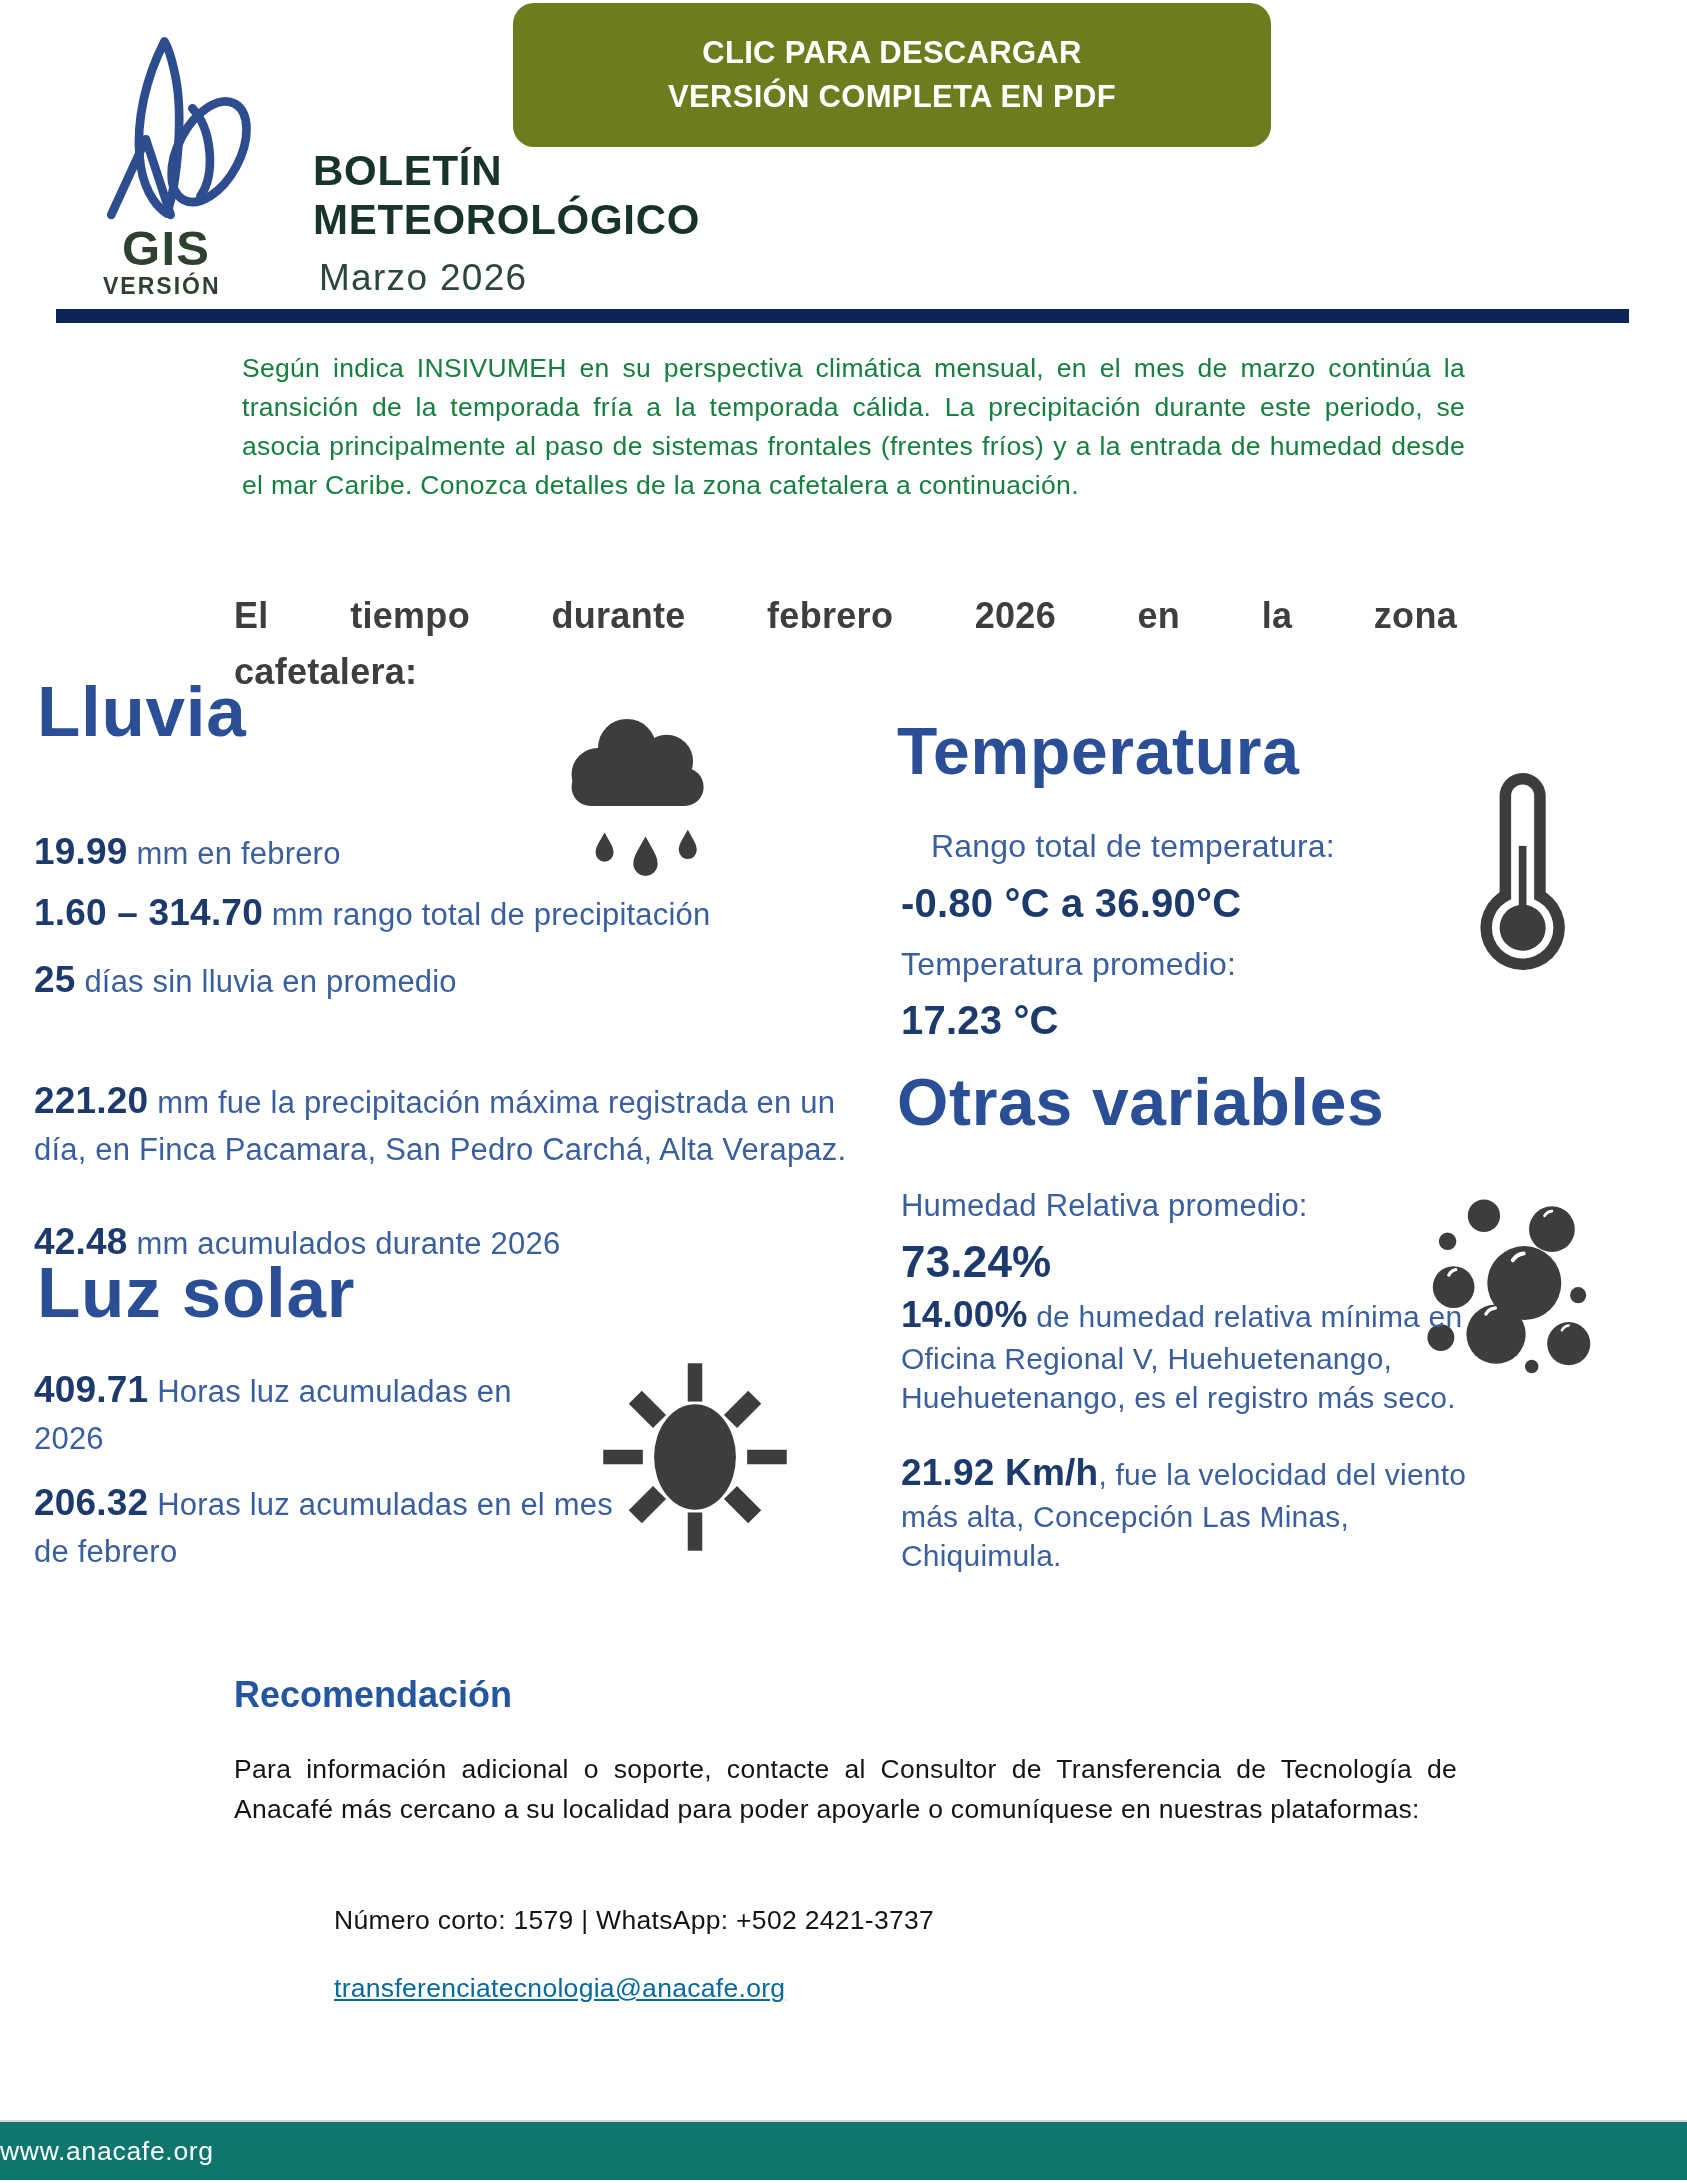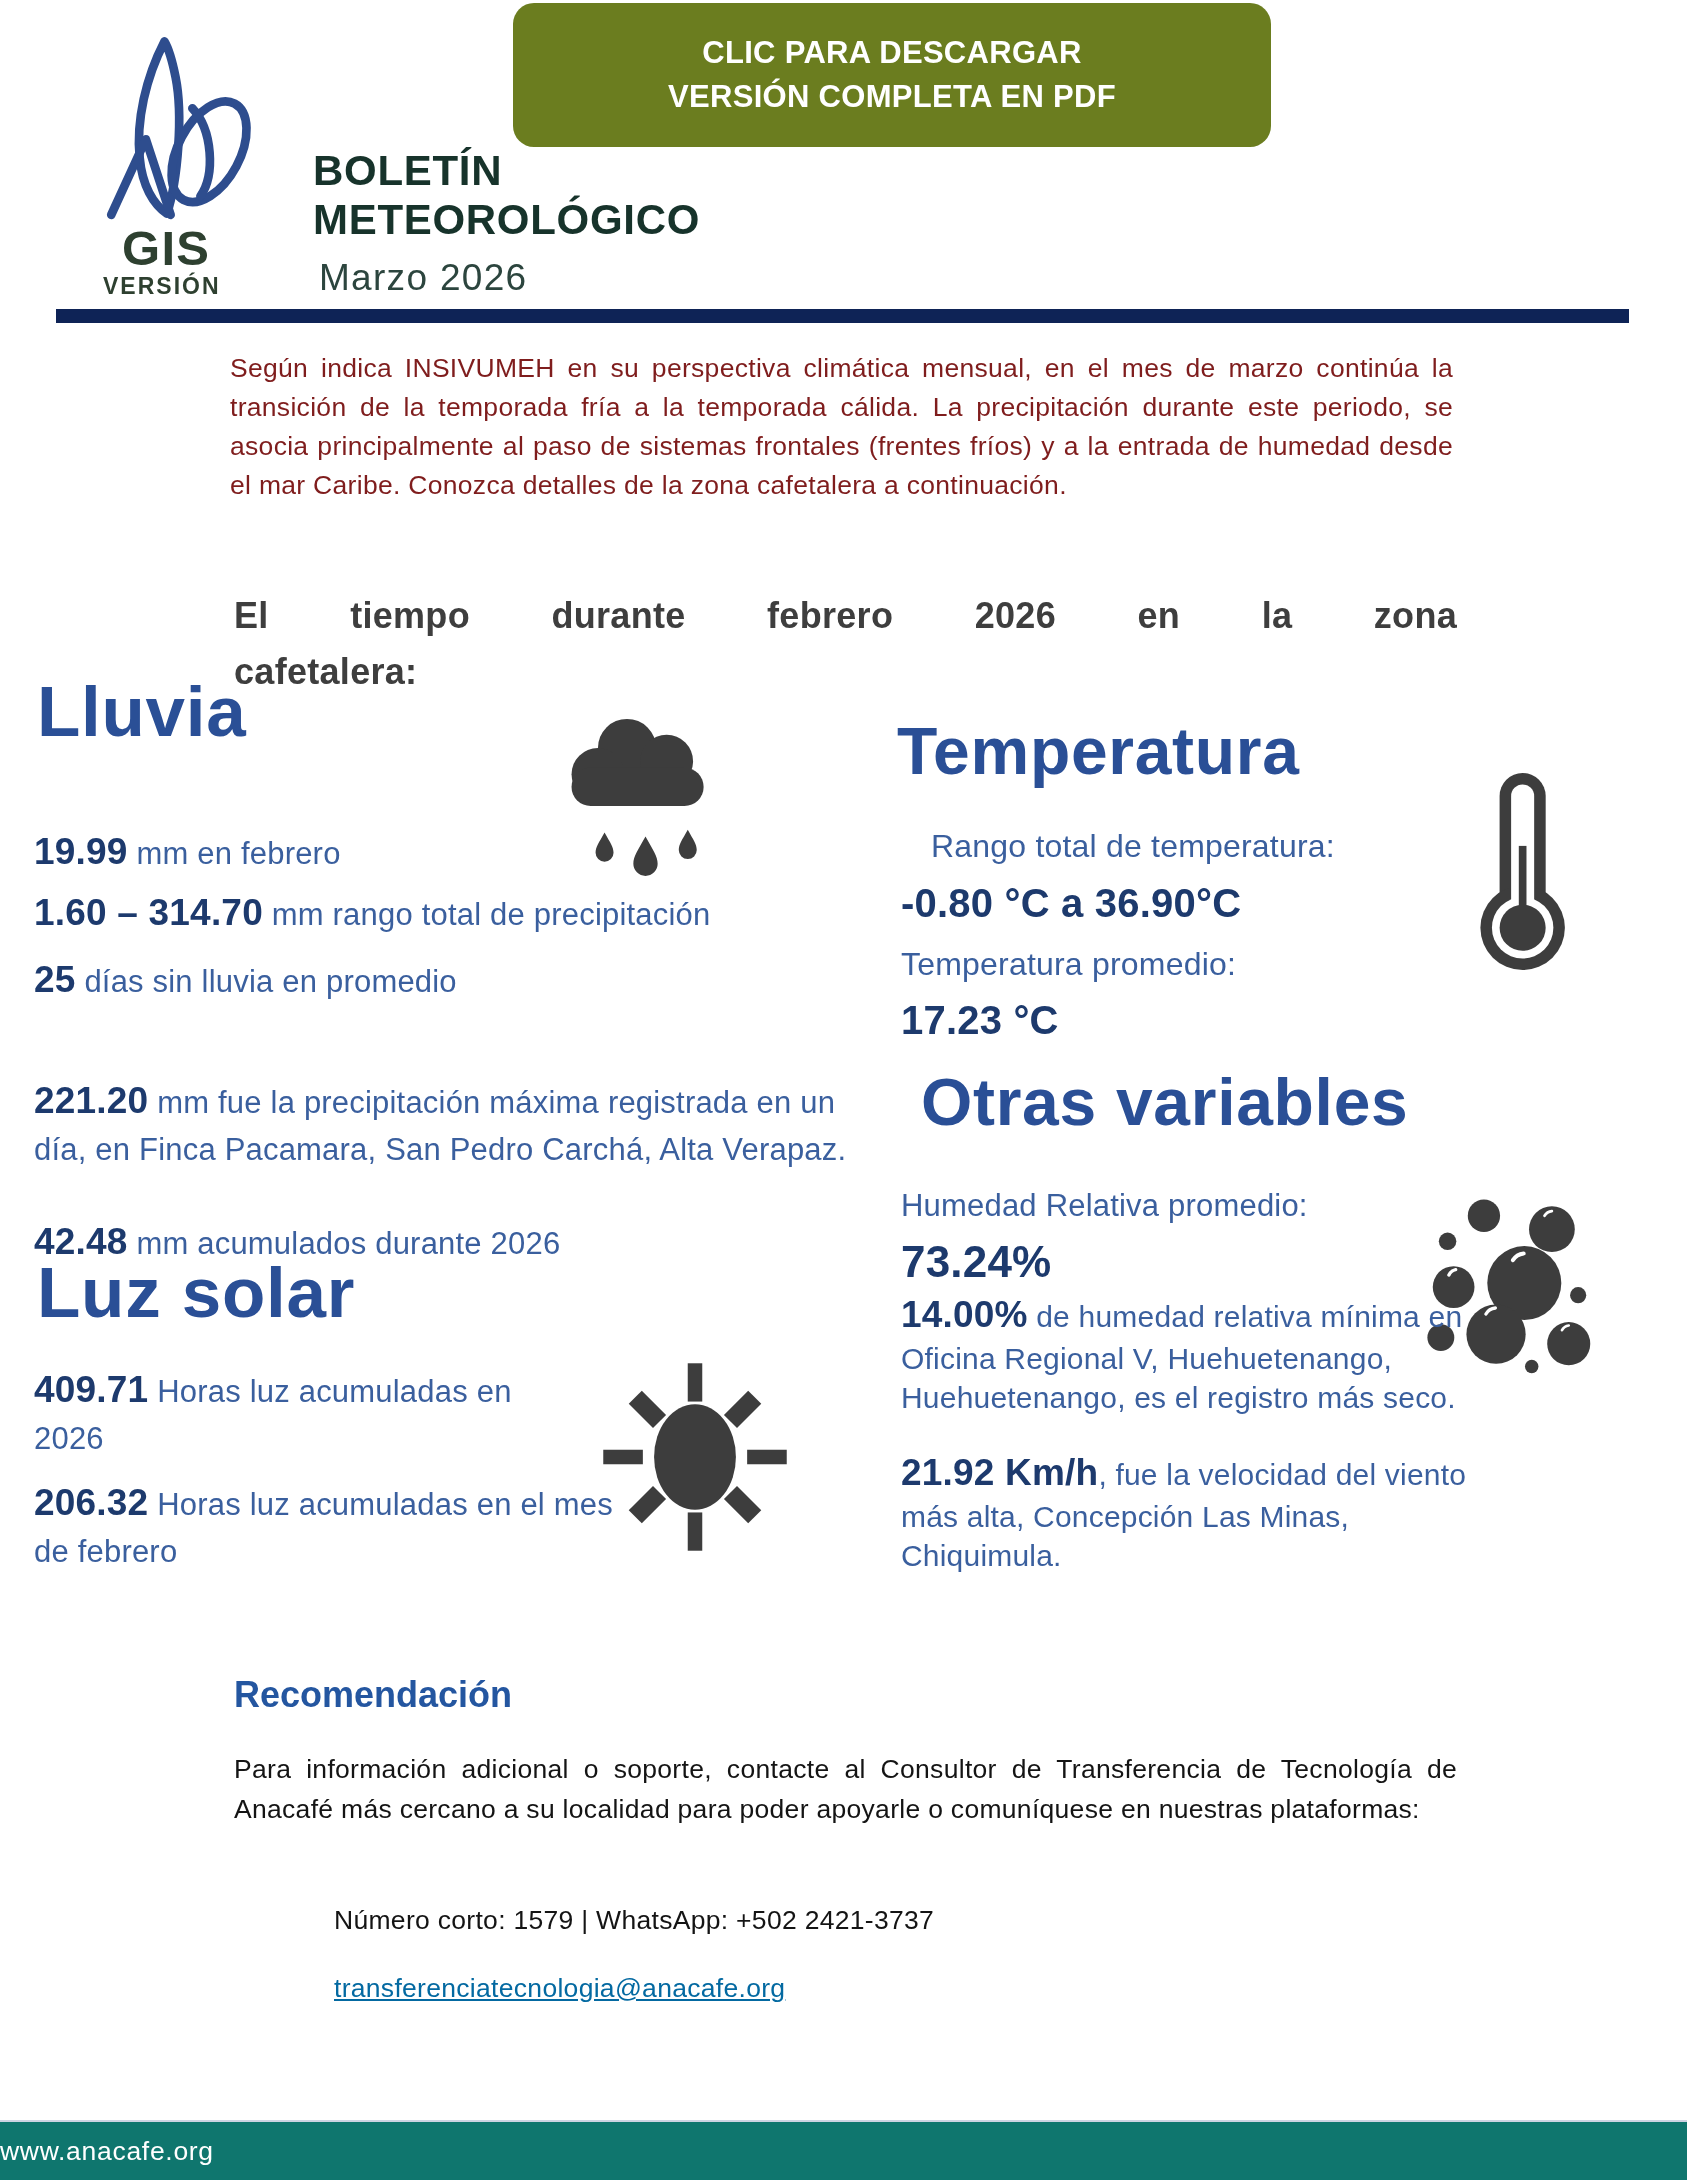--- a/index.html
+++ b/index.html
@@ -17,22 +17,22 @@
     font-weight:700; font-size:31px; line-height:1.42; letter-spacing:0.3px;
     text-align:center; cursor:pointer;
   }
   .title-line{ left:313px; color:#17332b; font-weight:800; font-size:42px; letter-spacing:0.7px; }
   .subtitle{ left:319px; top:257px; color:#2c453e; font-weight:300; font-size:37px; letter-spacing:1.3px; }
   .brand-gis{ left:122px; top:220px; color:#2e4030; font-weight:800; font-size:49px; letter-spacing:1.3px; }
   .brand-org{ left:103px; top:273px; color:#2e4030; font-weight:700; font-size:23px; letter-spacing:2px; }
   .divider{ left:56px; top:309px; width:1573px; height:14px; background:#0e2356; }
 
   
-  .intro{ left:230px; top:349px; width:1223px; font-size:26.5px; line-height:1.47;
-          color:#7f1d1d; text-align:justify; letter-spacing:0.3px; }
+  .intro{ left:242px; top:349px; width:1223px; font-size:26.5px; line-height:1.47;
+          color:#15803d; text-align:justify; letter-spacing:0.3px; }
   .sec-head{ left:234px; width:1223px; color:#3e3e3e; font-weight:700; font-size:36px; letter-spacing:0.3px; }
   .sec-head.l1{ top:595px; text-align:justify; text-align-last:justify; }
   .sec-head.l2{ top:651px; }
 
   
   .big-title{ color:#2a4f96; font-weight:800; letter-spacing:0.7px; }
   .stat{ color:#3a5f9e; font-size:31px; line-height:1.42; letter-spacing:0.2px; }
   .stat .num{ color:#1d3a6d; font-weight:700; font-size:37px; }
   .icon{ color:#3d3d3d; }
 
@@ -144,21 +144,21 @@
       <rect x="70" y="120" width="12" height="100" fill="#3d3d3d"></rect>
       <circle cx="76" cy="248" r="36" fill="#3d3d3d"></circle>
     </svg>
   </span>
 
   <div class="abs stat" style="left:931px; top:824px; font-size:32px;">Rango total de temperatura:</div>
   <div class="abs stat num" style="left:901px; top:875px; font-size:40px; font-weight:700; color:#1d3a6d;">-0.80 °C a 36.90°C</div>
   <div class="abs stat" style="left:901px; top:942px; font-size:32px;">Temperatura promedio:</div>
   <div class="abs stat num" style="left:901px; top:992px; font-size:40px; font-weight:700; color:#1d3a6d;">17.23 °C</div>
 
-  <div class="abs big-title" style="left:897px; top:1064px; font-size:66px;margin-left:24px;">Otras variables</div>
+  <div class="abs big-title" style="left:897px; top:1064px; font-size:66px;">Otras variables</div>
 
   <span class="abs icon" style="left:1422px; top:1174px; width:175px; height:202px;">
     <svg width="175" height="202" viewBox="0 0 260 300" fill="#3d3d3d">
       <circle cx="38" cy="100" r="13"></circle>
         <circle cx="92" cy="62" r="24"></circle>
       <circle cx="193" cy="82" r="34"></circle>
         <circle cx="47" cy="168" r="31"></circle>
       <circle cx="152" cy="162" r="55"></circle>
         <circle cx="110" cy="238" r="44"></circle>
       <circle cx="232" cy="180" r="12"></circle>

